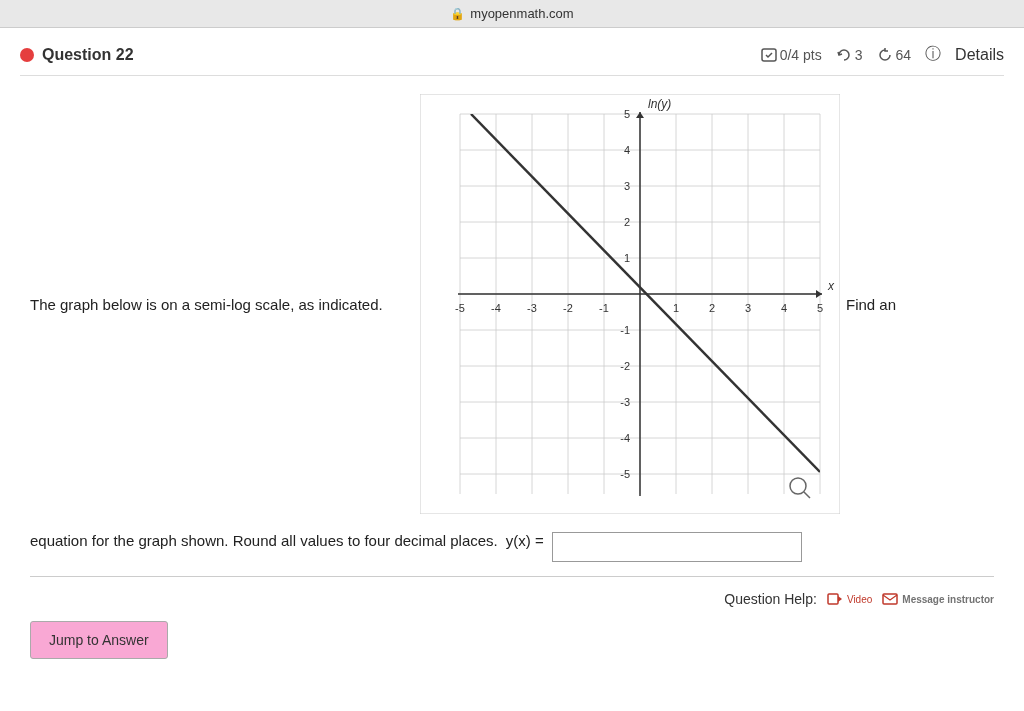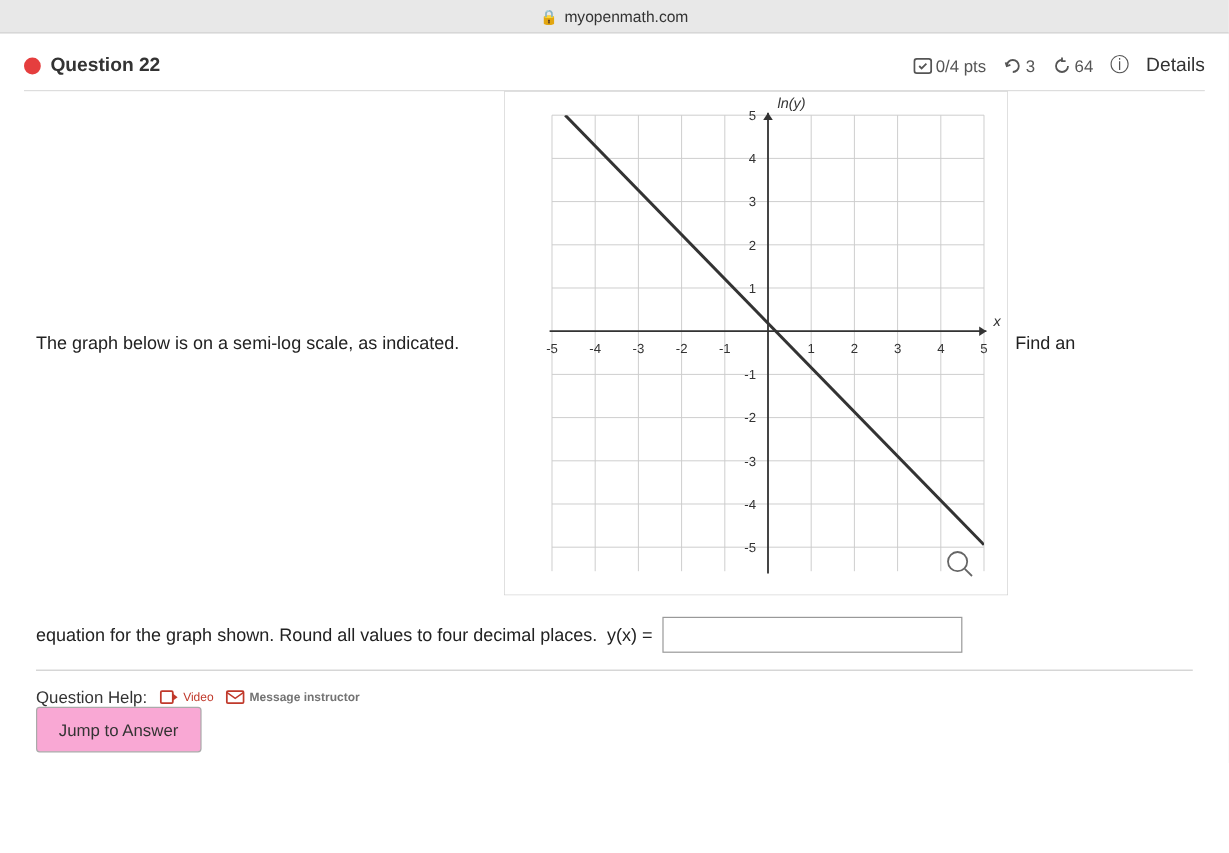--- a/index.html
+++ b/index.html
@@ -29,20 +29,21 @@
     .question-container {
       background: #fff;
       width: 100%;
       padding: 16px 20px 20px 20px;
       flex: 1;
     }
     .question-header {
       display: flex;
       align-items: center;
       justify-content: space-between;
+      margin-bottom: 18px;
       border-bottom: 1px solid #ddd;
       padding-bottom: 10px;
     }
     .question-title {
       display: flex;
       align-items: center;
       gap: 8px;
       font-size: 16px;
       font-weight: bold;
       color: #333;
@@ -87,21 +88,21 @@
       flex-shrink: 0;
     }
     .problem-text-right {
       font-size: 15px;
       color: #222;
       margin-left: 6px;
       align-self: center;
     }
     .equation-row {
       display: flex;
-      align-items: center;
+      align-items: flex-start;
       gap: 8px;
       margin-top: 8px;
       font-size: 15px;
       color: #222;
     }
     .answer-input {
       border: 1px solid #999;
       padding: 6px 8px;
       font-size: 14px;
       width: 250px;
@@ -112,20 +113,22 @@
       height: 1px;
       background: #ccc;
       margin: 14px 0;
     }
     .question-help {
       display: flex;
       align-items: center;
       gap: 10px;
       font-size: 14px;
       color: #333;
+      margin-bottom: 14px;
+      justify-content: flex-end;
     }
     .help-link {
       color: #c0392b;
       text-decoration: none;
       display: flex;
       align-items: center;
       gap: 4px;
       font-size: 10px;
     }
     .help-link.msg { color: #737373; font-weight: bold; }

